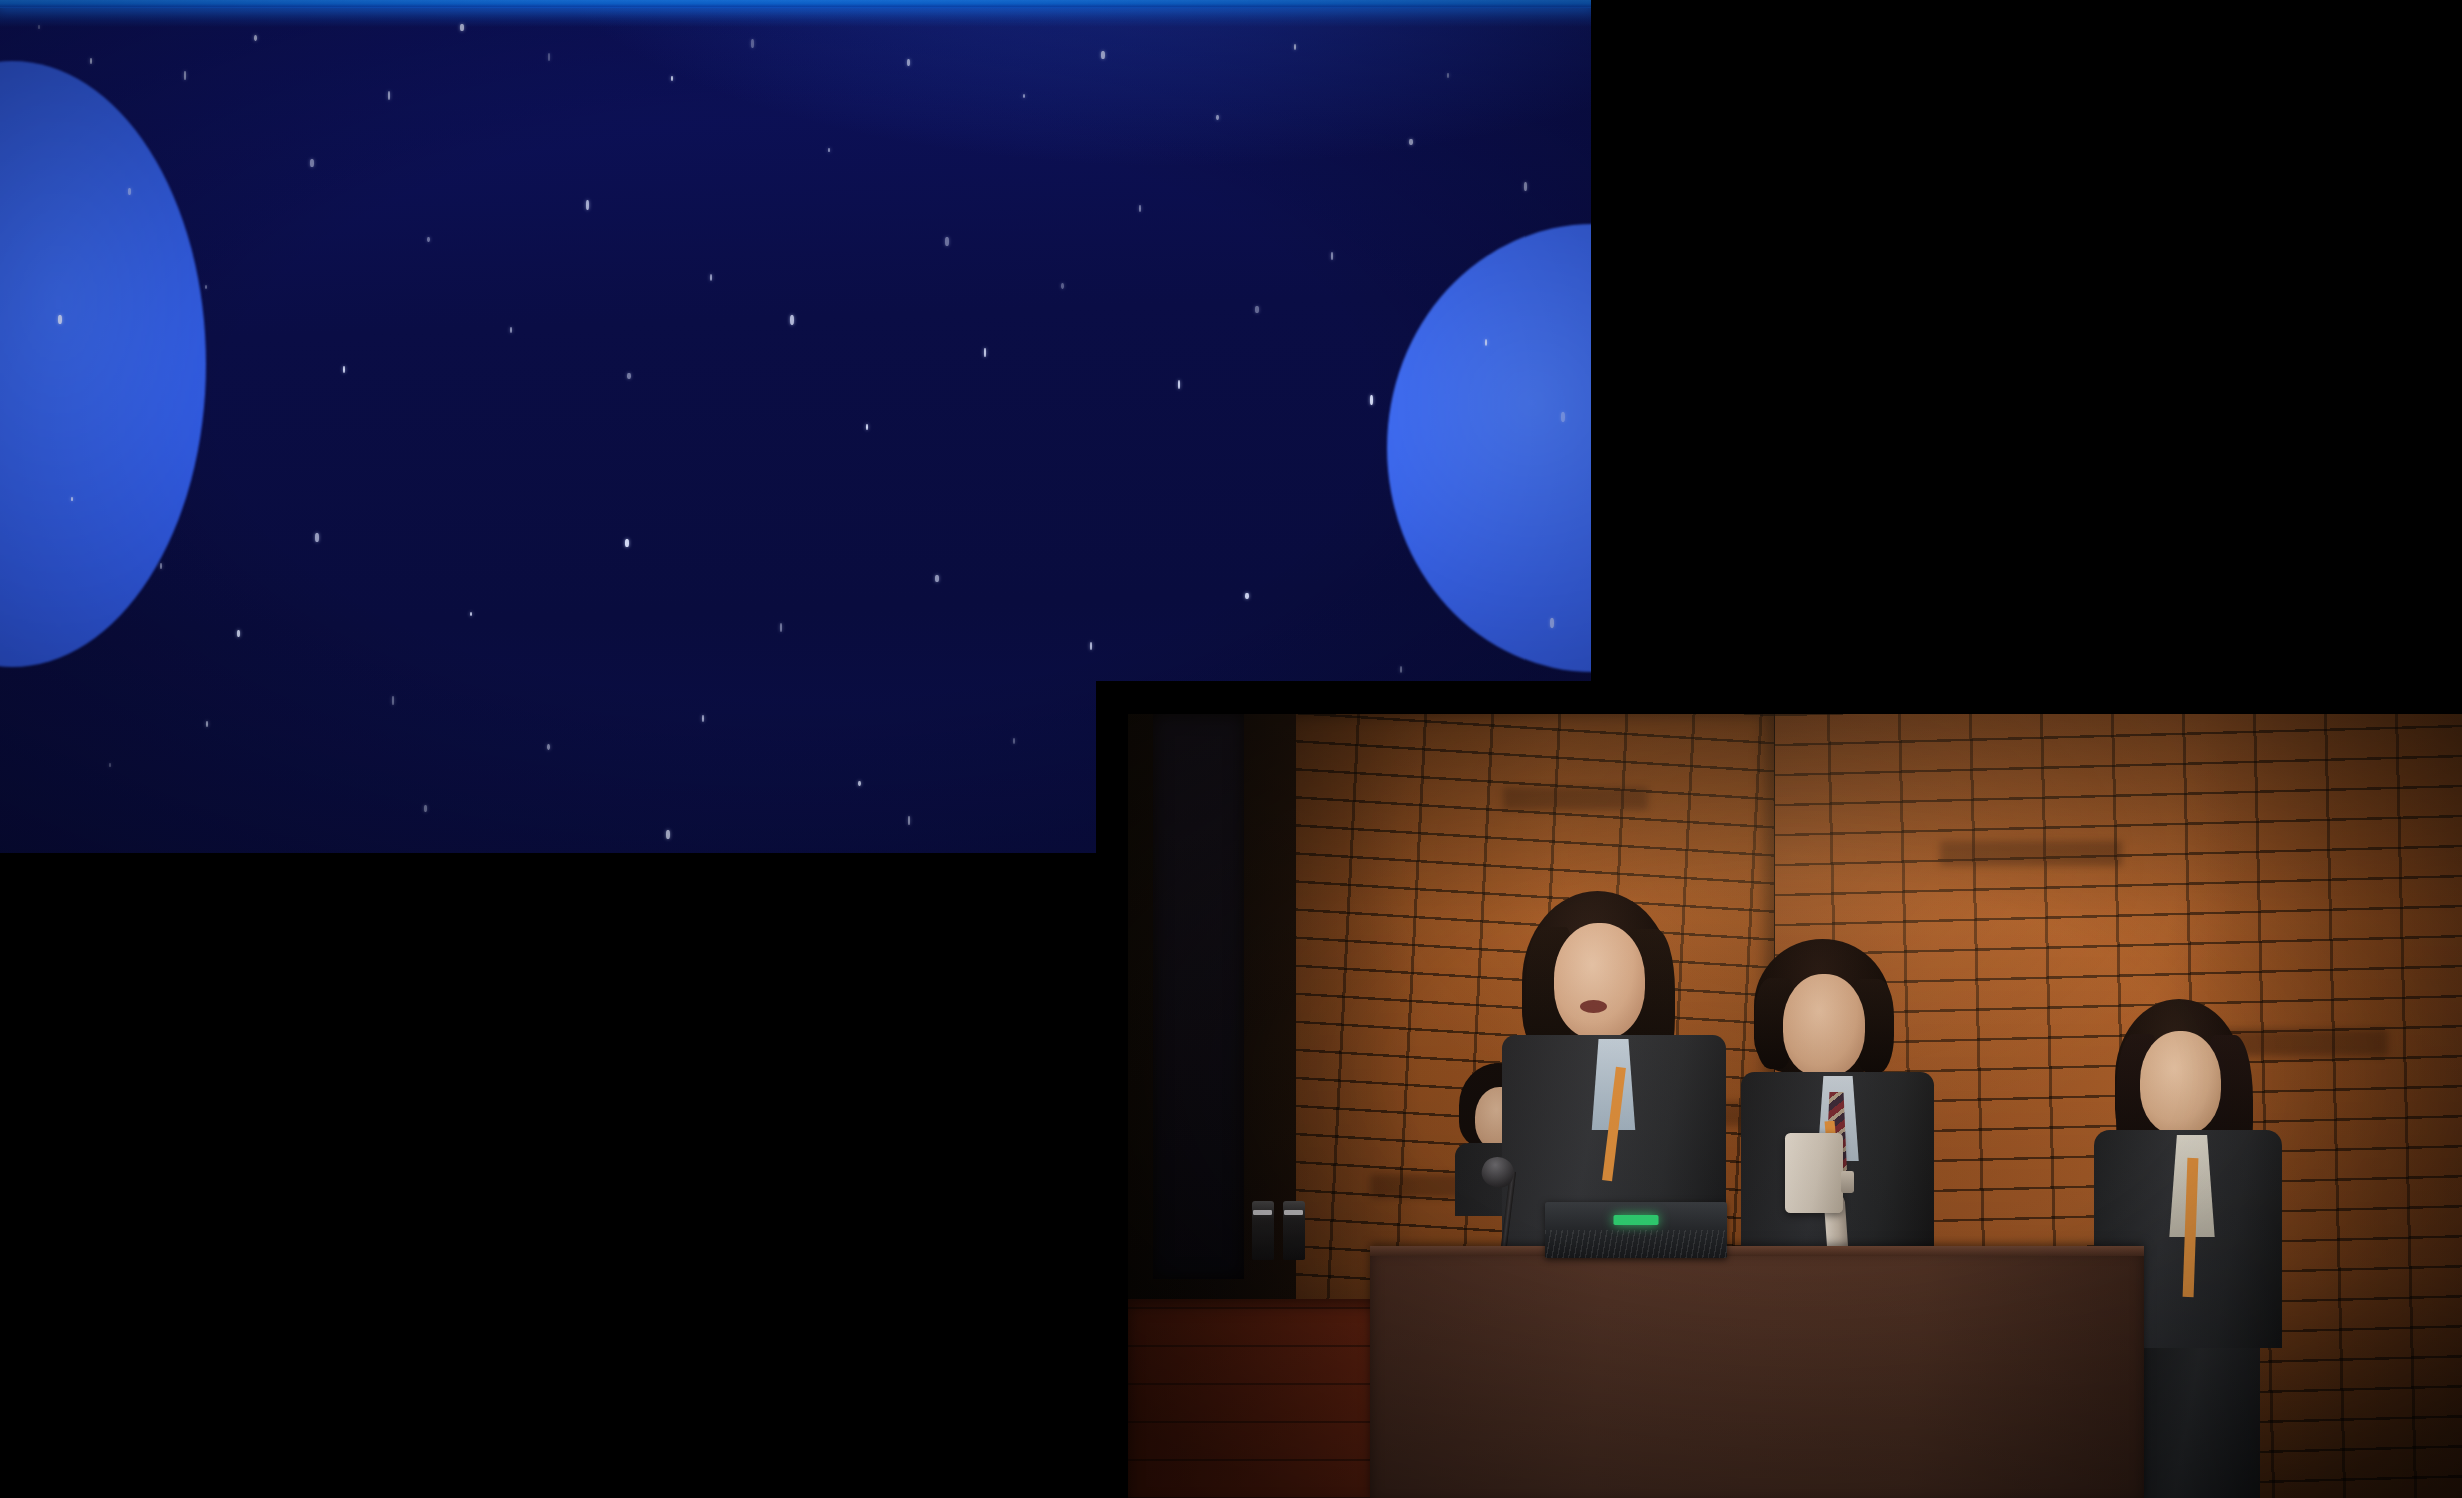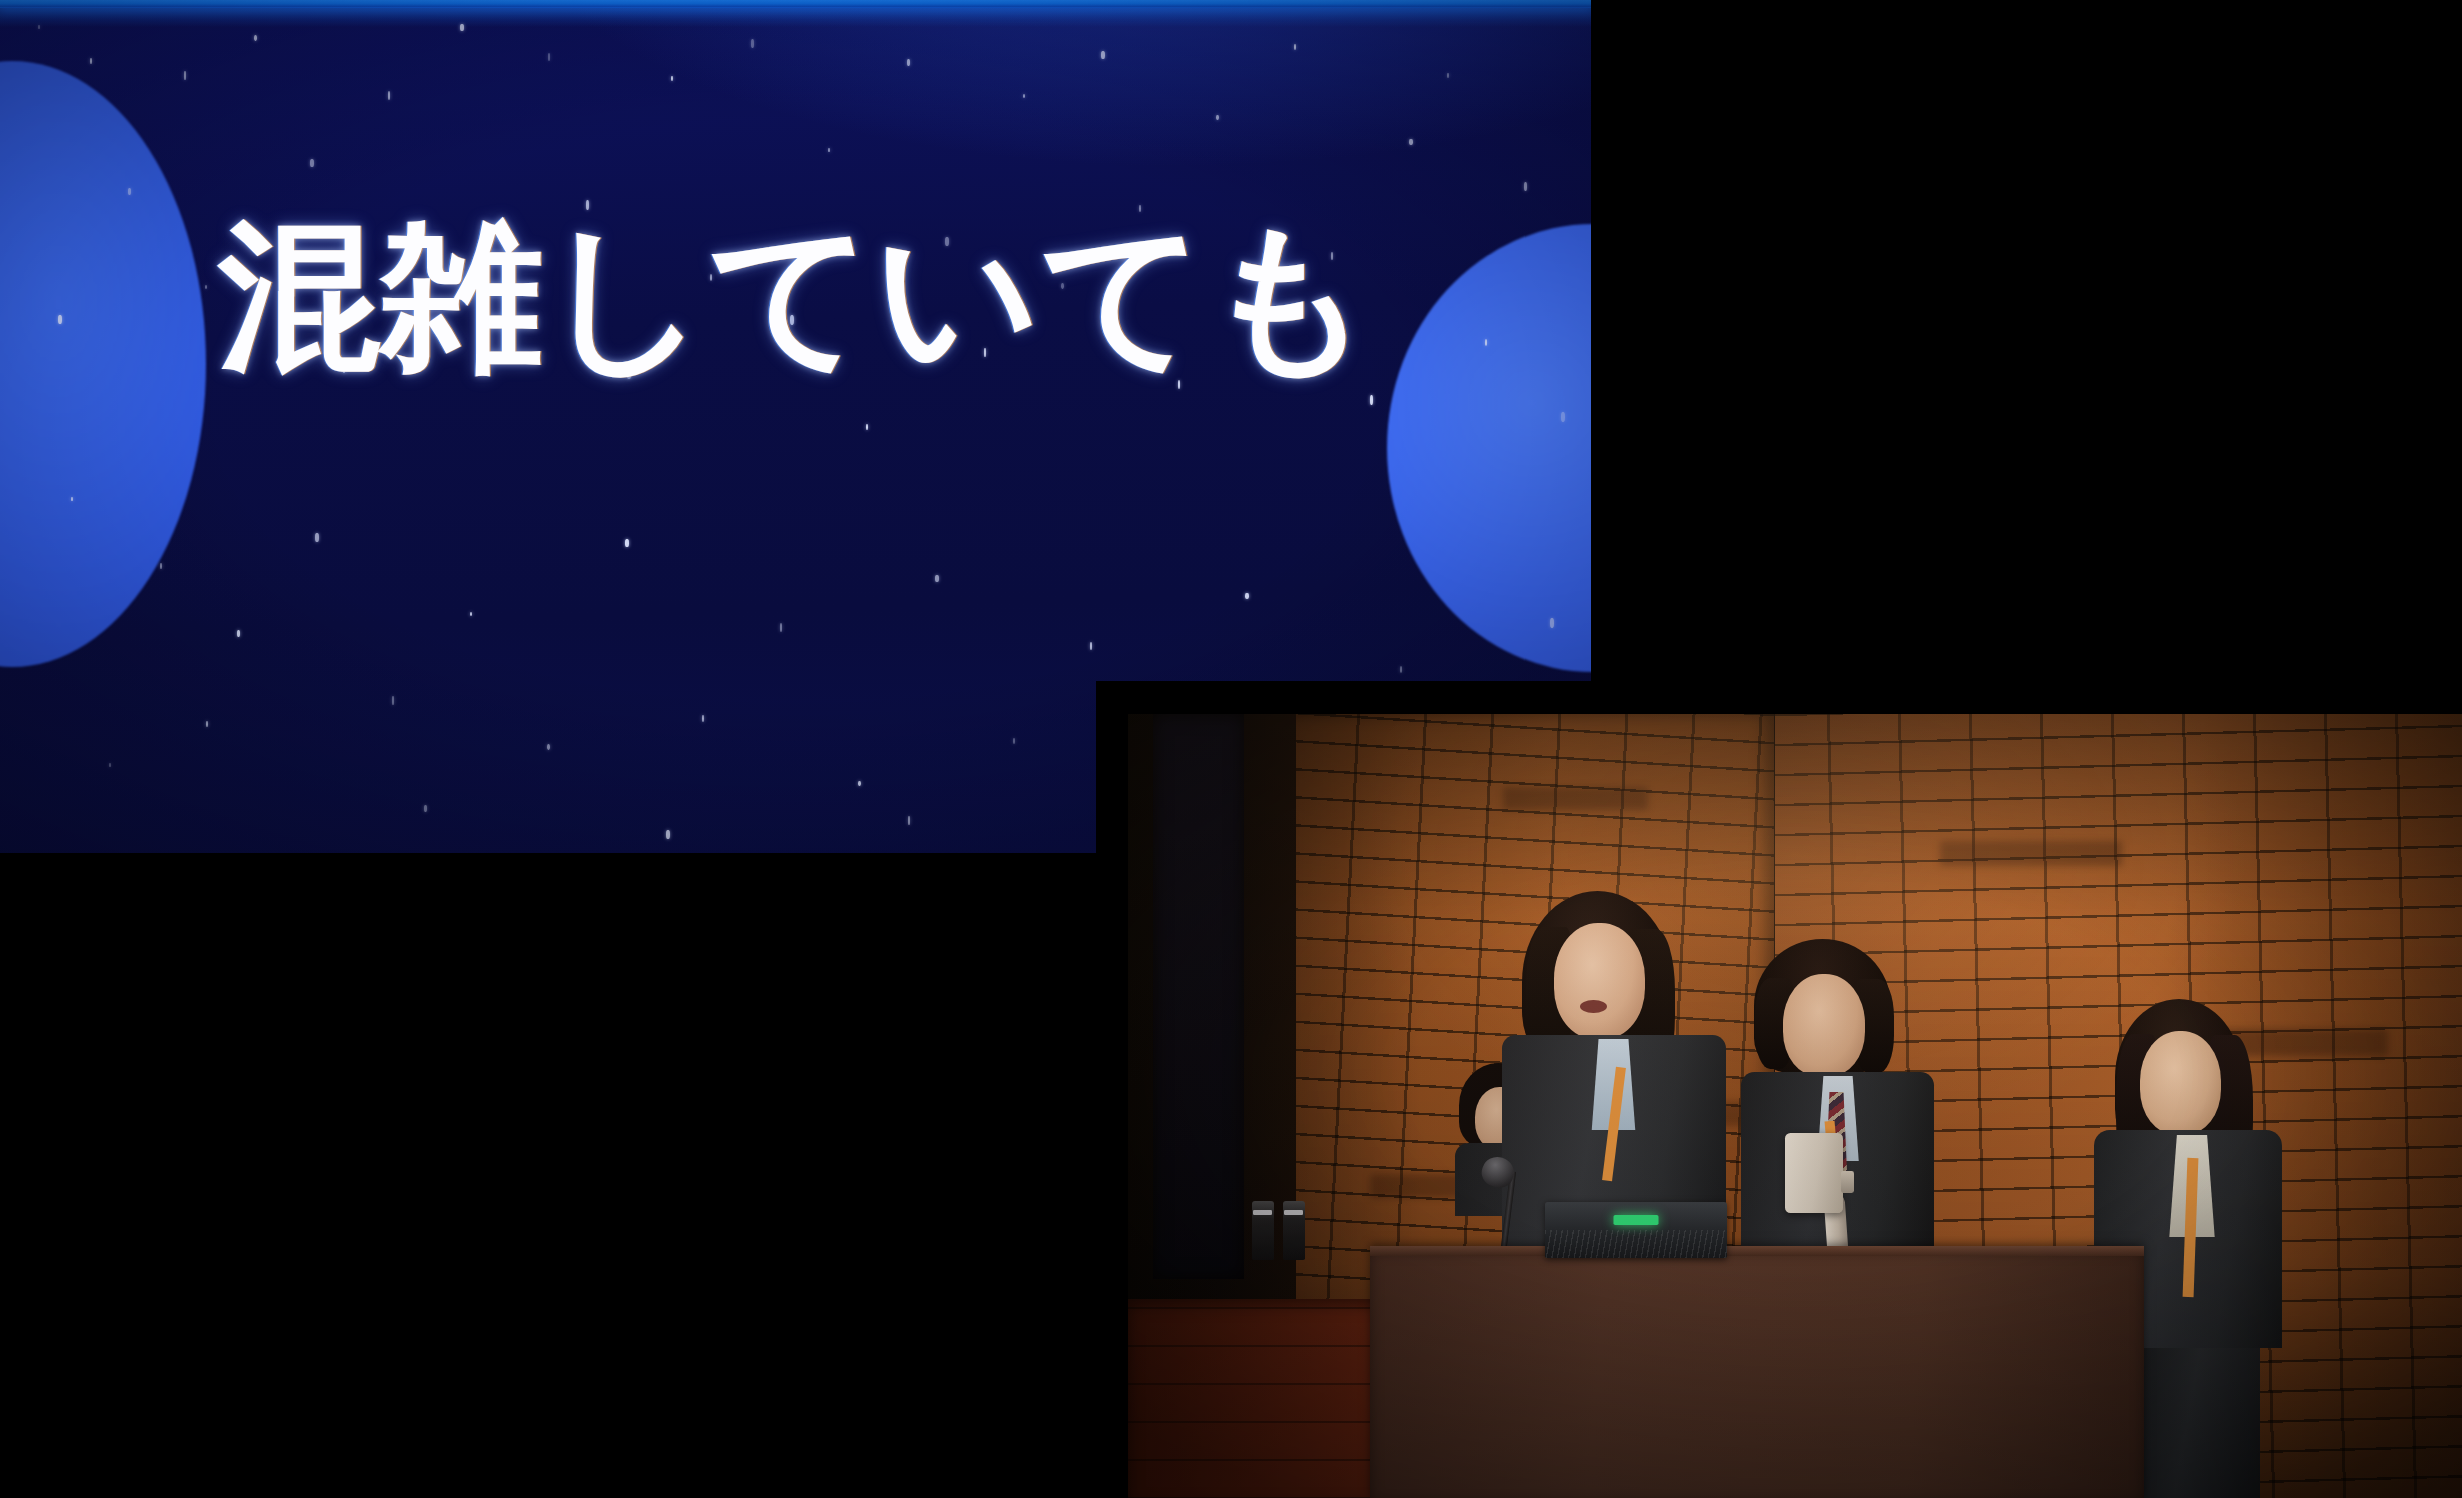--- a/index.html
+++ b/index.html
@@ -361,21 +361,20 @@
         <div class="star" style="left: 206px; top: 721px; width: 2.4px; height: 5.5px; opacity: 0.72; background: rgb(223, 230, 255);"></div>
         <div class="star" style="left: 424px; top: 805px; width: 3px; height: 7.3px; opacity: 0.49; background: rgb(223, 230, 255);"></div>
         <div class="star" style="left: 666px; top: 830px; width: 3.6px; height: 9px; opacity: 0.86; background: rgb(223, 230, 255);"></div>
         <div class="star" style="left: 908px; top: 816px; width: 1.8px; height: 8.5px; opacity: 0.63; background: rgb(223, 230, 255);"></div>
         <div class="star" style="left: 1211px; top: 825px; width: 2.4px; height: 4.2px; opacity: 0.4; background: rgb(223, 230, 255);"></div>
         <div class="star" style="left: 1466px; top: 781px; width: 3px; height: 6px; opacity: 0.77; background: rgb(223, 230, 255);"></div>
       </div>
     <div class="vignette"></div>
 
     <div class="headline">
-      <span class="hl-line1">混雑していても</span>
     </div>
   </div>
 
   <div class="photo-panel">
     <div class="photo">
 
       <div class="wall">
         <div class="wall-right"></div>
         <div class="wall-left"></div>
         <div class="wall-blotch" style="left:375px;top:73px;width:145px;height:23px;"></div>

